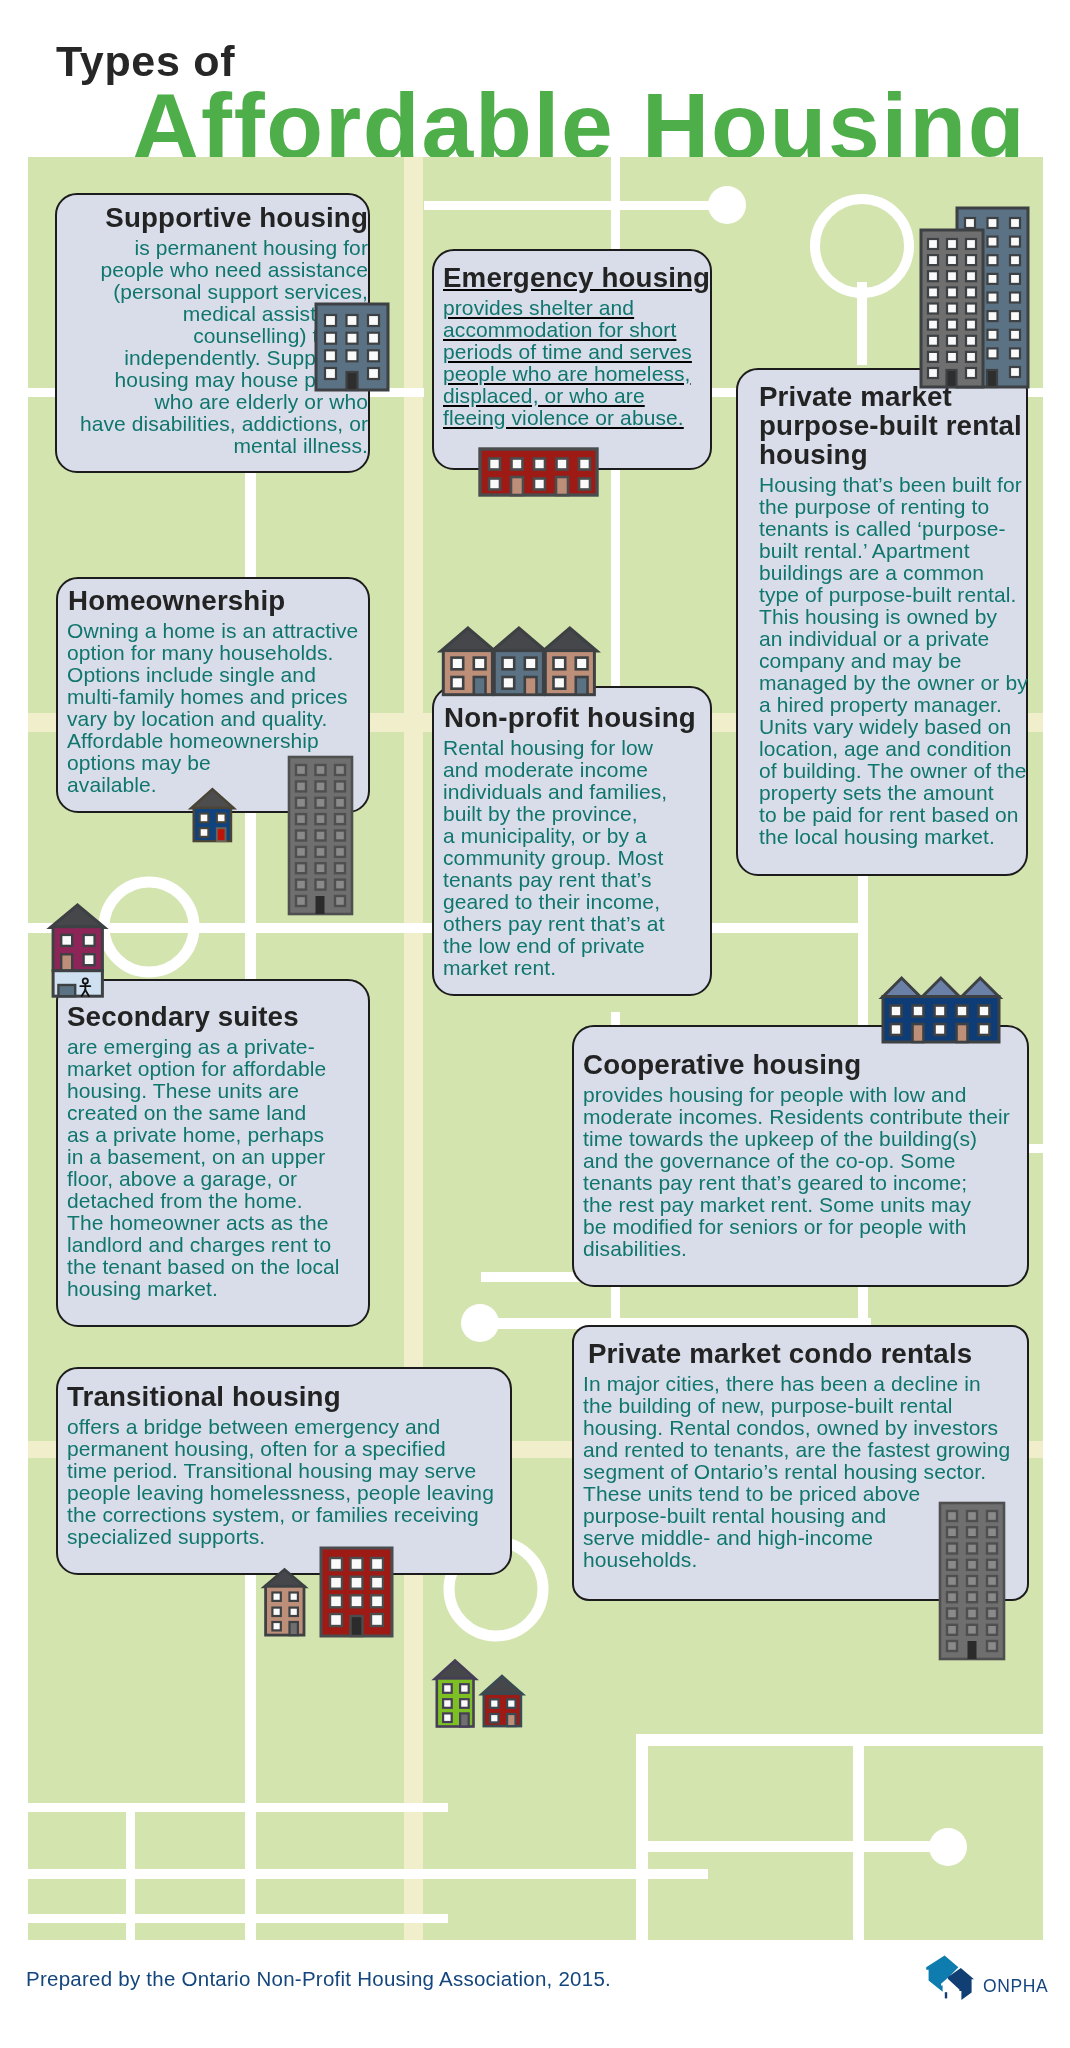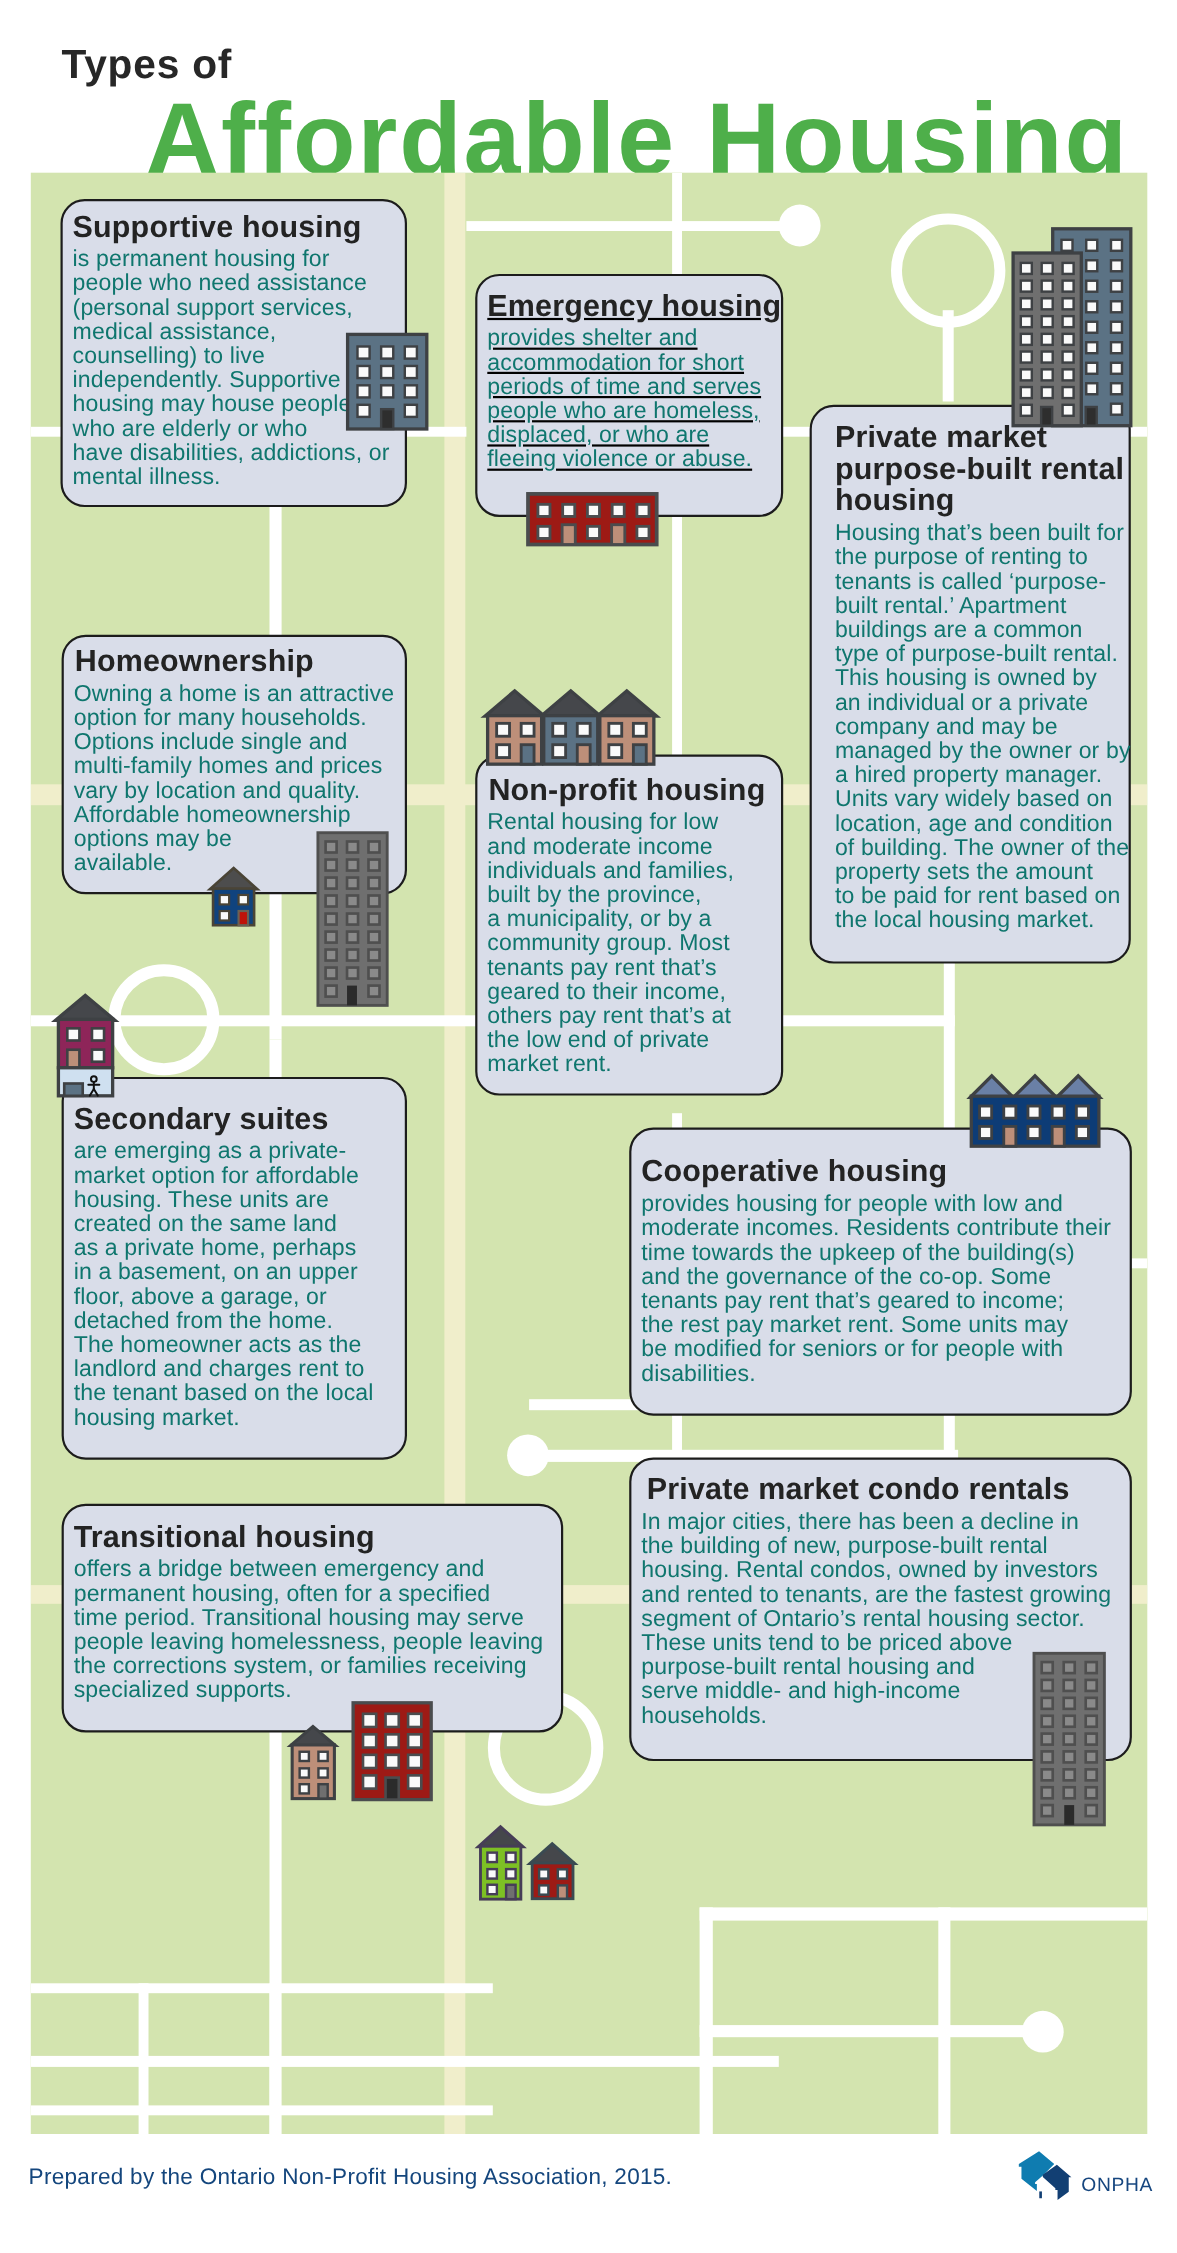--- a/index.html
+++ b/index.html
@@ -3,46 +3,46 @@
 <meta charset="utf-8">
 <style>
   html,body{margin:0;padding:0;background:#ffffff;}
   body{width:1070px;height:2048px;position:relative;overflow:hidden;
        font-family:"Liberation Sans",sans-serif;
        -webkit-font-smoothing:antialiased;}
   #stage{position:absolute;left:0;top:0;width:1070px;height:2048px;background:#fff;}
 
   
   #title-block{position:absolute;left:0;top:0;width:1070px;z-index:1;}
-  .t-line1{position:absolute;left:56px;top:40px;font-size:37px;font-weight:700;
+  .t-line1{position:absolute;left:56px;top:40px;font-size:43px;font-weight:700;
            color:#272727;letter-spacing:0.7px;line-height:1;}
   .t-line2{position:absolute;left:132px;top:80px;font-size:93px;font-weight:700;
            color:#4eaf4a;letter-spacing:1.75px;line-height:1;}
 
   
   #map{position:absolute;left:28px;top:157px;width:1015px;height:1783px;
        background:#d3e4af;overflow:hidden;z-index:2;}
 
   
   .card{position:absolute;background:#d9dde9;border:2.4px solid #1c1c1c;
         border-radius:22px;box-sizing:border-box;z-index:5;}
   .card h3{margin:0;font-weight:700;color:#232323;font-size:27.7px;line-height:29px;
            letter-spacing:0.15px;white-space:pre;}
   .card p{margin:0;color:#0f766e;font-size:21px;line-height:22px;
           letter-spacing:0.1px;white-space:pre;}
 
-  #c-supportive  {left:55px;  top:181px;  width:315px; height:280px;}
+  #c-supportive  {left:55px;  top:193px;  width:315px; height:280px;text-align:right;}
   #c-emergency   {left:432px; top:249px;  width:280px; height:221px;text-decoration:underline;}
   #c-purpose     {left:736px; top:368px;  width:292px; height:508px;padding-left:12px;}
   #c-home        {left:56px;  top:577px;  width:314px; height:236px;}
   #c-nonprofit   {left:432px; top:686px;  width:280px; height:310px;}
   #c-secondary   {left:56px;  top:979px;  width:314px; height:348px;}
   #c-coop        {left:572px; top:1025px; width:457px; height:262px;}
   #c-transitional{left:56px;  top:1367px; width:456px; height:208px;}
-  #c-condo       {left:572px; top:1325px; width:457px; height:276px;}
+  #c-condo       {left:572px; top:1325px; width:457px; height:276px;border-radius:17px;}
   #c-rooming     {left:68px;  top:1712px; width:605px; height:152px;}
 
   #c-supportive  h3{margin:8px 0 0 9px;}
   #c-emergency   h3{margin:12px 0 0 9px;}
   #c-purpose     h3{margin:12px 0 0 9px;}
   #c-home        h3{margin:7px 0 0 10px;}
   #c-nonprofit   h3{margin:15px 16px 0 10px;text-align:center;}
   #c-secondary   h3{margin:21px 12px 0 9px;}
   #c-coop        h3{margin:23px 0 0 9px;}
   #c-transitional h3{margin:13px 0 0 9px;}

